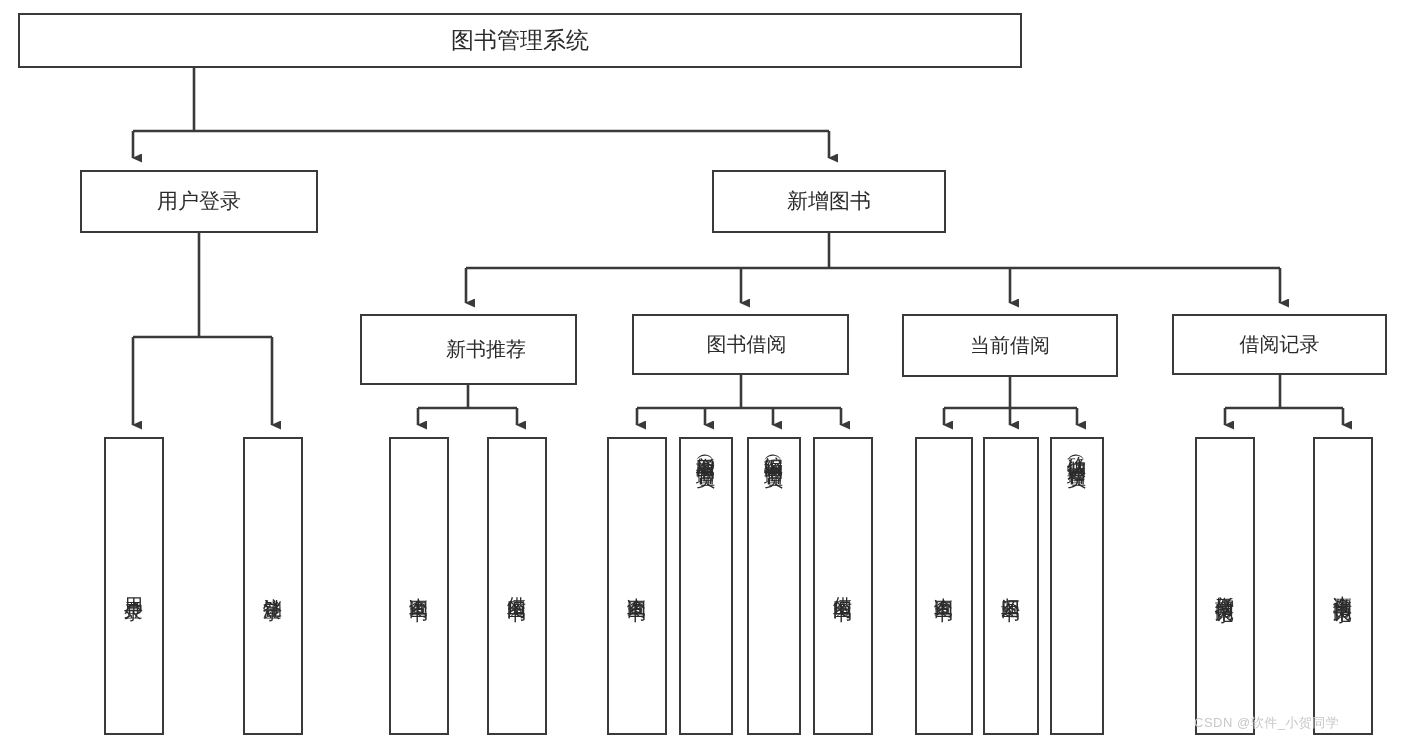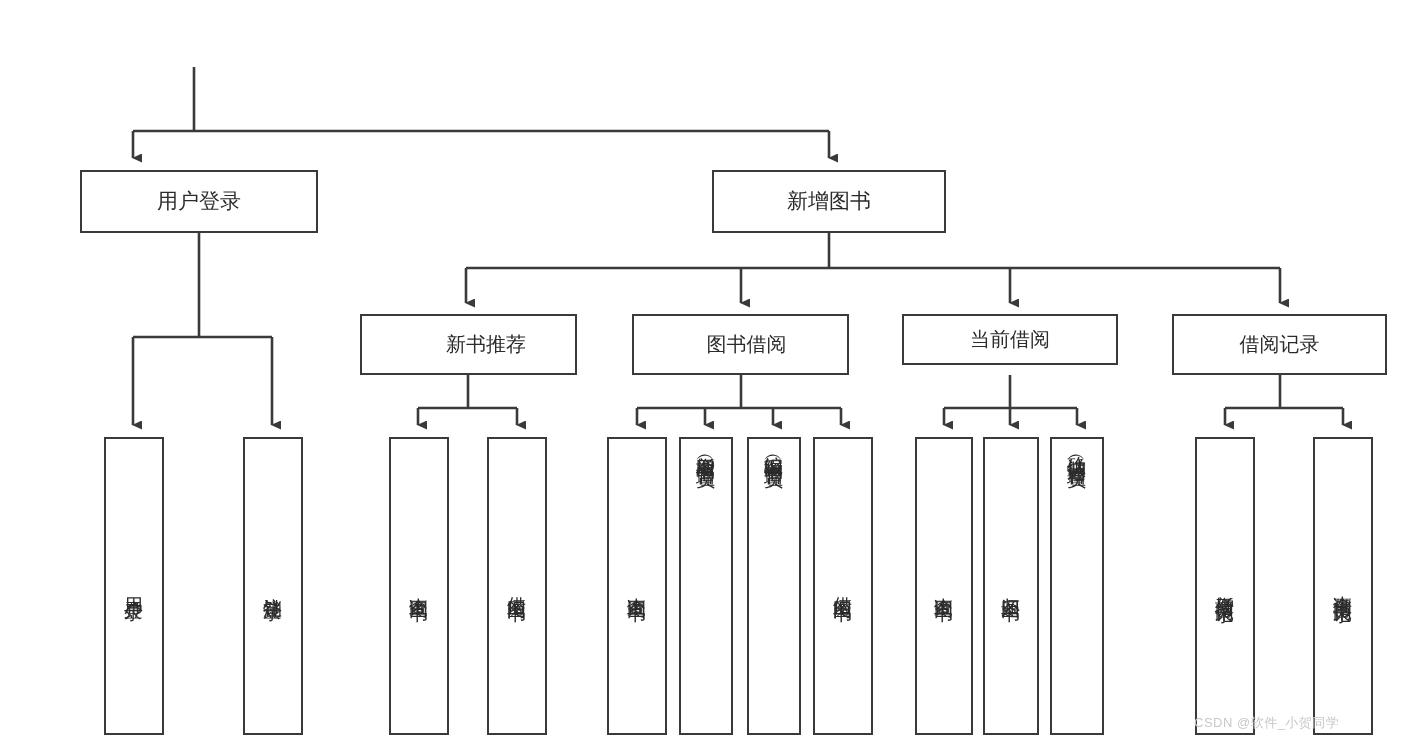--- a/index.html
+++ b/index.html
@@ -127,35 +127,38 @@
       <path d="M1010,408 L1010,425" marker-end="url(#arrow)"></path>
       <path d="M1077,408 L1077,425" marker-end="url(#arrow)"></path>
 
       <path d="M1280,375 L1280,408"></path>
       <path d="M1225,408 L1343,408"></path>
       <path d="M1225,408 L1225,425" marker-end="url(#arrow)"></path>
       <path d="M1343,408 L1343,425" marker-end="url(#arrow)"></path>
     </g>
   </svg>
 
+  <div class="node root" style="left:18px; top:13px; width:1004px; height:55px;">
+    <span>图书管理系统</span>
+  </div>
 
   <div class="node lvl1" style="left:80px; top:170px; width:238px; height:63px;">
     <span>用户登录</span>
   </div>
   <div class="node lvl1" style="left:712px; top:170px; width:234px; height:63px;">
     <span>新增图书</span>
   </div>
 
-  <div class="node lvl2" style="left:360px; top:314px; width:217px; height:61px;padding-left:35px;">
+  <div class="node lvl2" style="left:360px; top:314px; width:217px; height:71px;padding-left:35px;">
     <span>新书推荐</span>
   </div>
   <div class="node lvl2" style="left:632px; top:314px; width:217px; height:61px;padding-left:12px;">
     <span>图书借阅</span>
   </div>
-  <div class="node lvl2" style="left:902px; top:314px; width:216px; height:51px;">
+  <div class="node lvl2" style="left:902px; top:314px; width:216px; height:63px;">
     <span>当前借阅</span>
   </div>
   <div class="node lvl2" style="left:1172px; top:314px; width:215px; height:61px;justify-content:center;">
     <span>借阅记录</span>
   </div>
 
   <div class="leaf center-text" style="left:104px; top:437px; width:60px; height:298px;">
     <span class="vtext">用户登录</span>
   </div>
   <div class="leaf center-text" style="left:243px; top:437px; width:60px; height:298px;">

